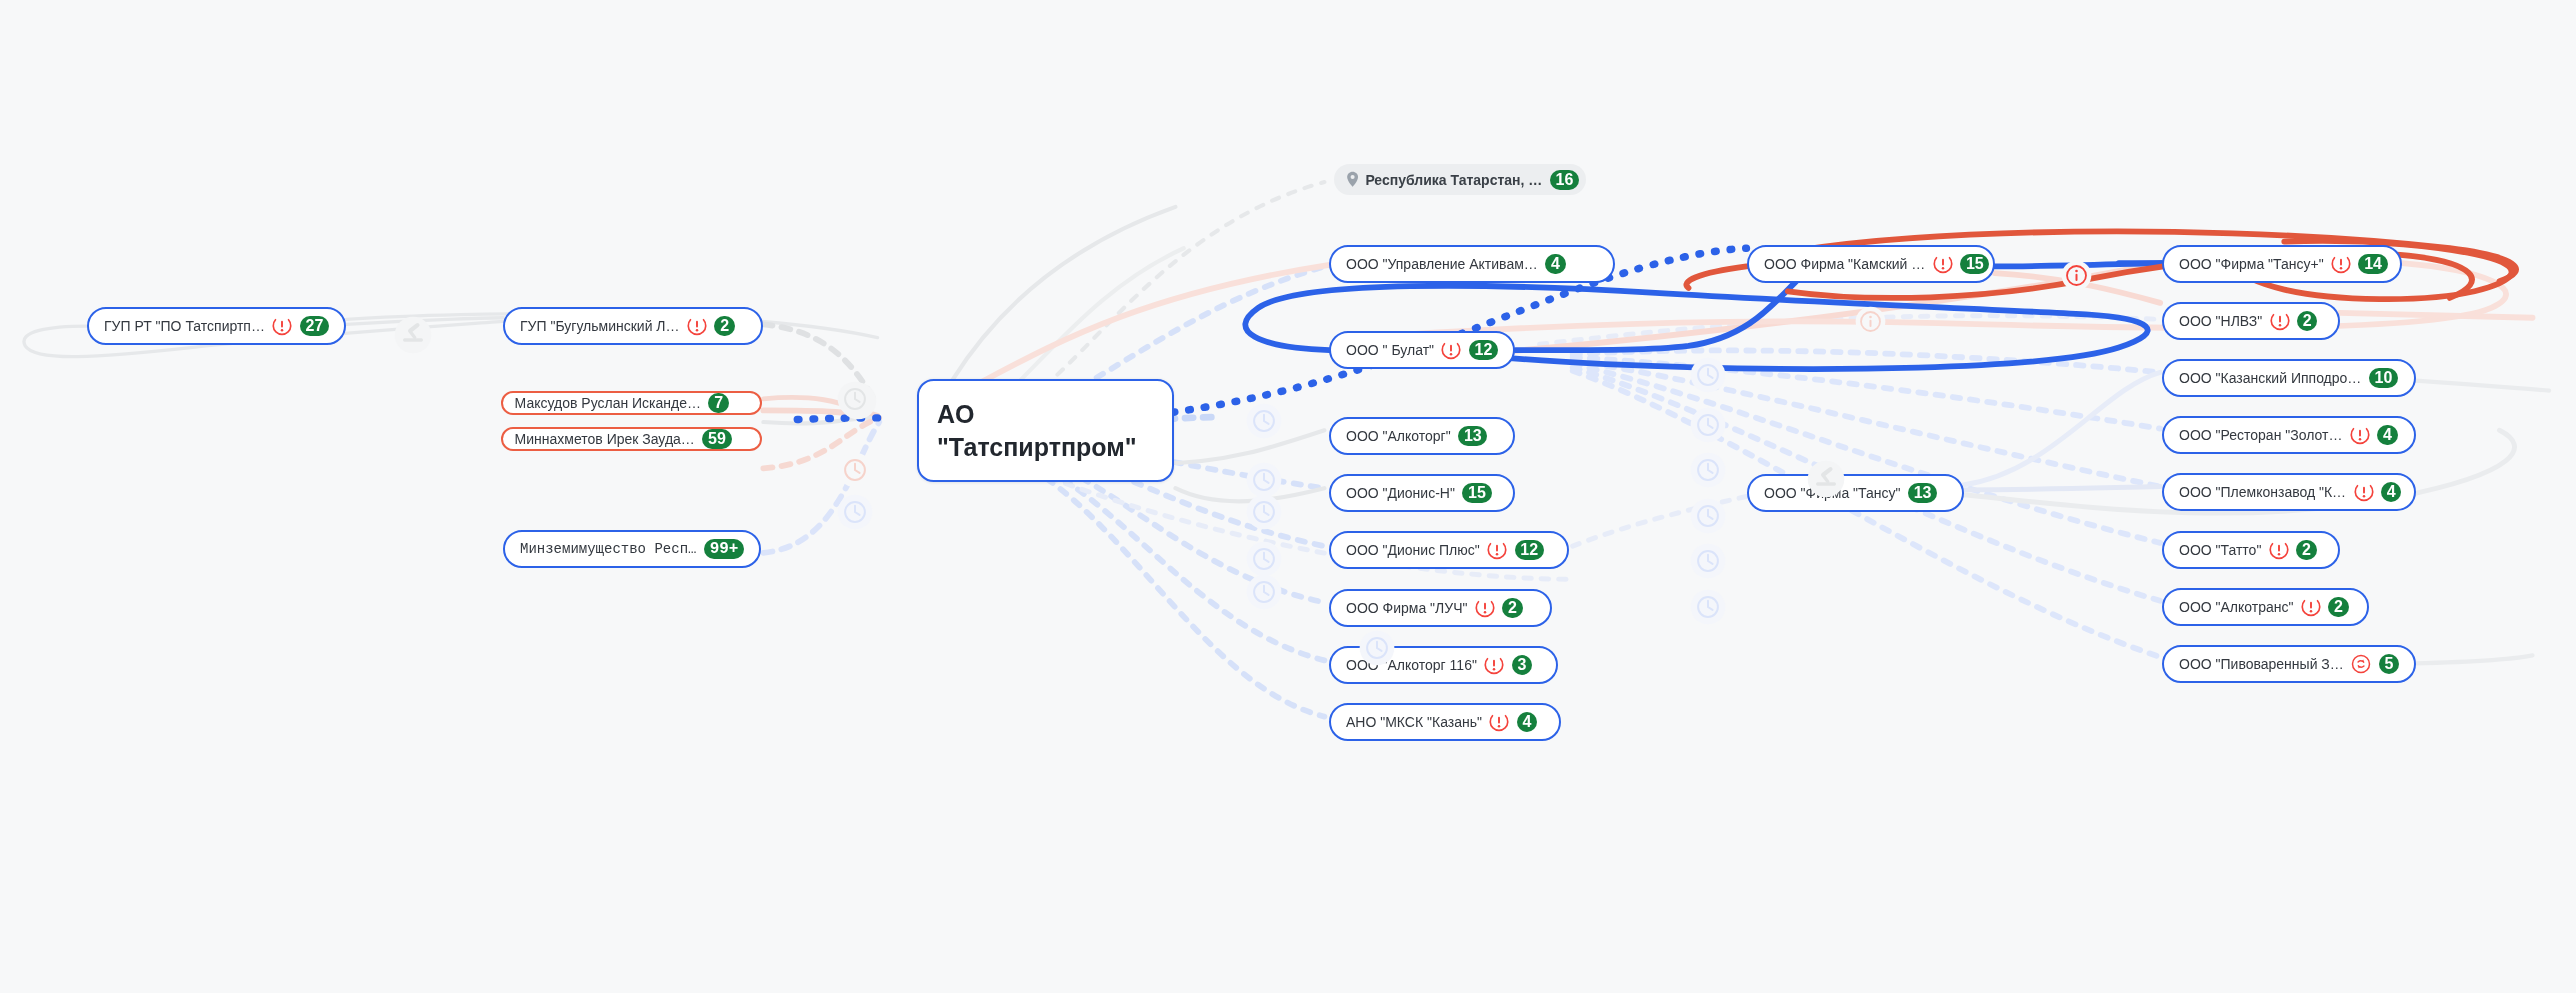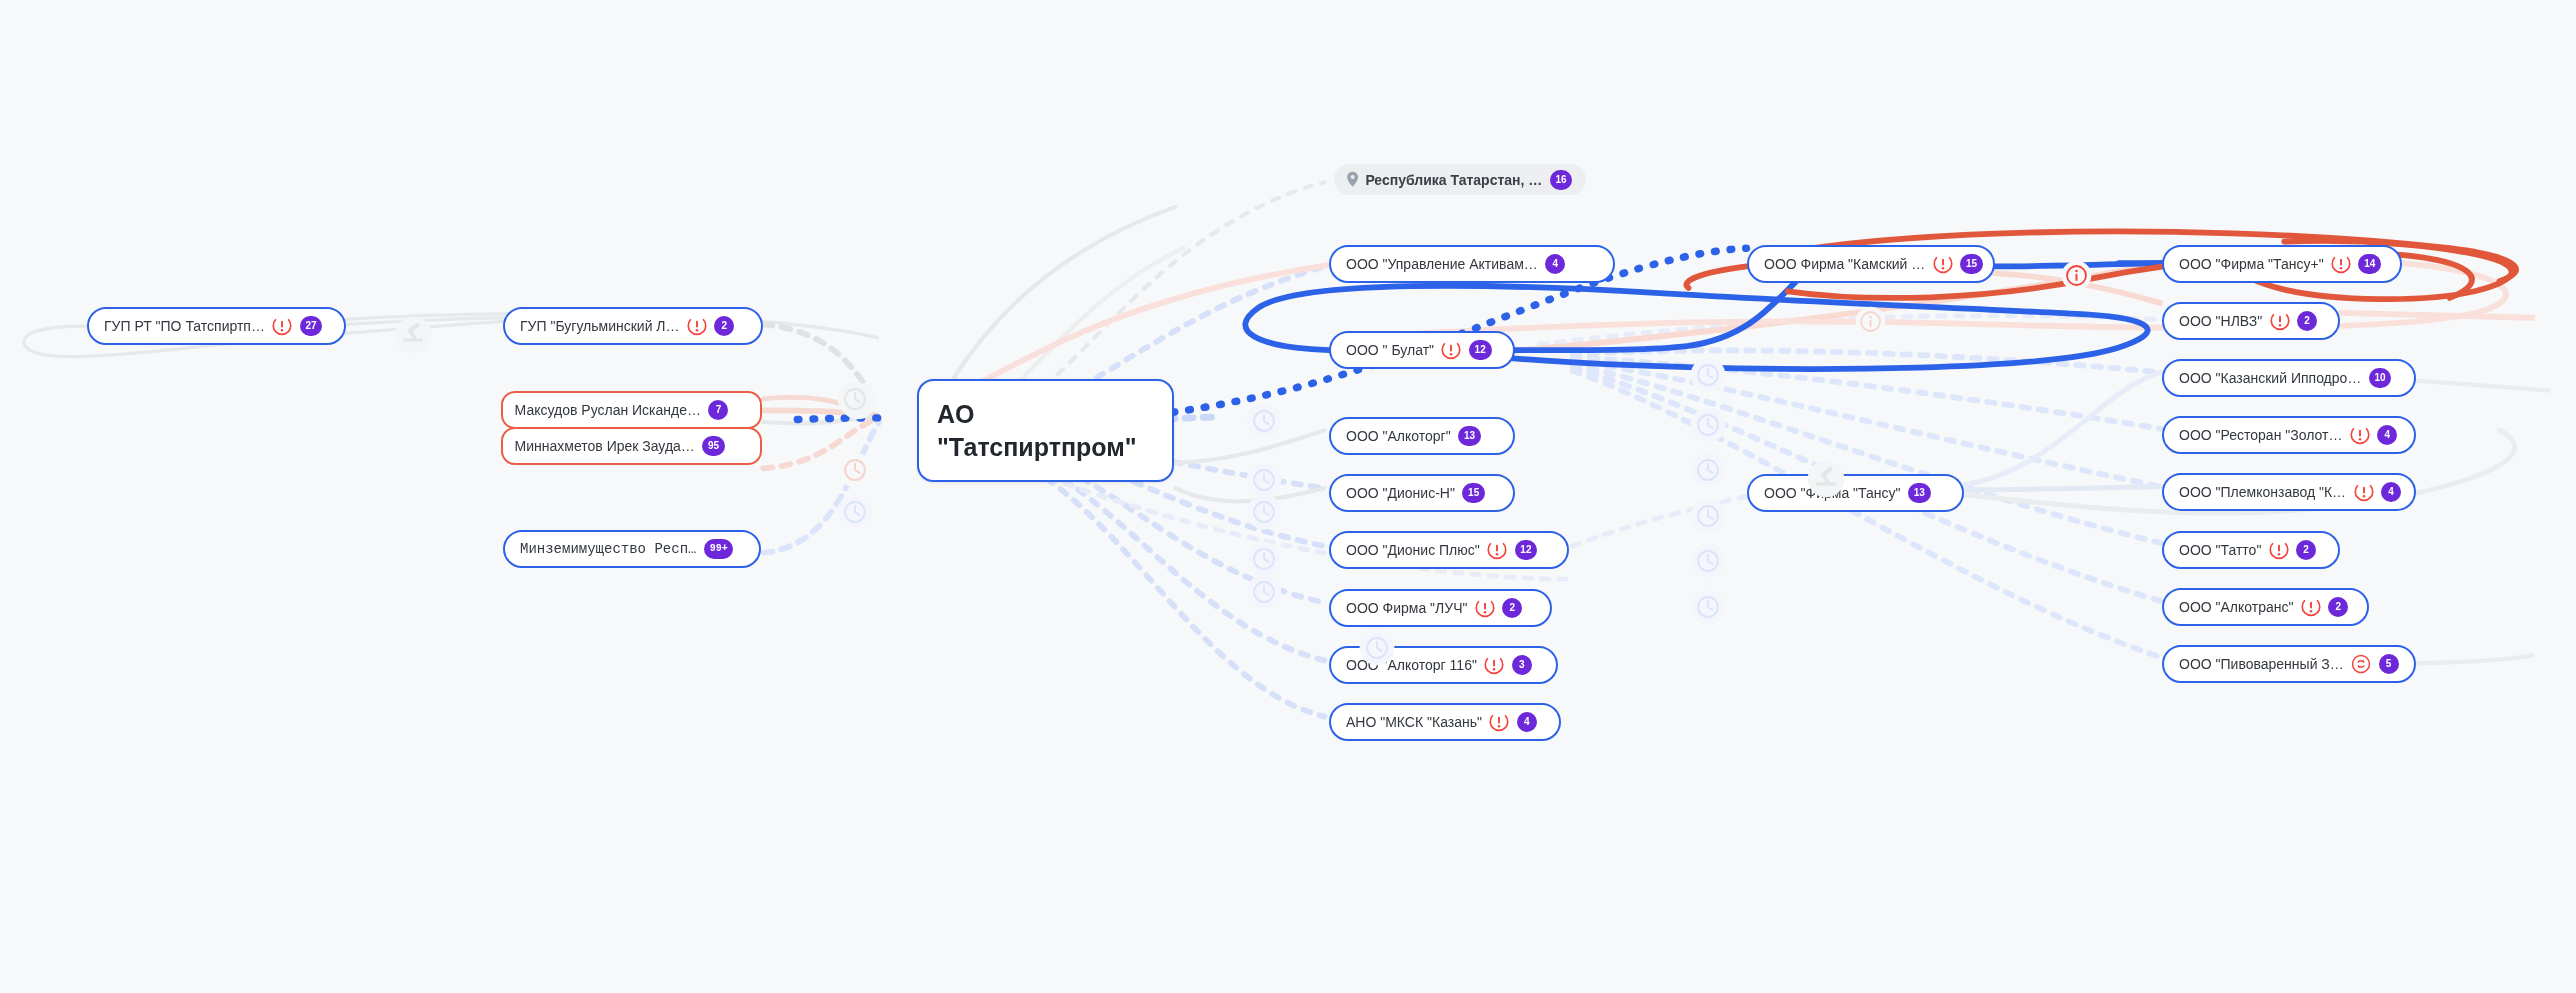--- a/index.html
+++ b/index.html
@@ -25,21 +25,21 @@
   .node.pill{
     border:2.5px solid #2c62e8;
     border-radius:28px;
     height:38px;
     padding:0 10px 0 15px;
   }
   
   .node.rect{
     border:2.5px solid #ec5e43;
     border-radius:14px;
-    height:38px;
+    height:24px;
     padding:0 10px 0 11.6px;
   }
   
   .node.chip{
     background:#eceef0;
     border:none;
     border-radius:20px;
     height:31px;
     padding:0 8.3px 0 11.6px;
   }
@@ -72,23 +72,23 @@
     width:20px;height:20px;
     margin-left:7.4px;
     flex:0 0 auto;
     display:block;
   }
   .count-badge{
     margin-left:7.4px;
     flex:0 0 auto;
     height:20px;min-width:20px;
     border-radius:10.8px;
-    background:#6d28d9;
+    background:#15803d;
     color:#fff;
-    font-size:10px;
+    font-size:16px;
     font-weight:bold;
     display:flex;align-items:center;justify-content:center;
     padding:0 5.8px;
     box-sizing:border-box;
     line-height:1;
   }
   .pin-icon{
     width:13.2px;height:16.6px;margin-right:6.6px;flex:0 0 auto;display:block;
   }
   .edge-badge{position:absolute;}
@@ -192,21 +192,21 @@
           <circle cx="12" cy="17.2" r="1.5" fill="#f4433c"></circle>
         </svg>
         <span class="count-badge">2</span>
       </div>
       <div class="node rect" style="left: 501px; top: 391px; width: 261px;">
         <span class="node-label">Максудов Руслан Исканде…</span>
         <span class="count-badge">7</span>
       </div>
       <div class="node rect" style="left: 501px; top: 427px; width: 261px;">
         <span class="node-label">Миннахметов Ирек Зауда…</span>
-        <span class="count-badge">95</span>
+        <span class="count-badge">59</span>
       </div>
       <div class="node pill" style="left: 503px; top: 530px; width: 258px; font-family: Liberation Mono, monospace;">
         <span class="node-label">Минземимущество Респ…</span>
         <span class="count-badge">99+</span>
       </div>
       <div class="node chip" style="left: 1334px; top: 164px; width: 252px;">
         <svg class="pin-icon" viewBox="0 0 16 20">
           <path d="M8 0.8 C4.3 0.8 1.4 3.7 1.4 7.3 C1.4 12.2 8 19.2 8 19.2 C8 19.2 14.6 12.2 14.6 7.3 C14.6 3.7 11.7 0.8 8 0.8 Z" fill="#9aa2ab"></path>
           <circle cx="8" cy="7.2" r="2.5" fill="#eceef0"></circle>
         </svg>

